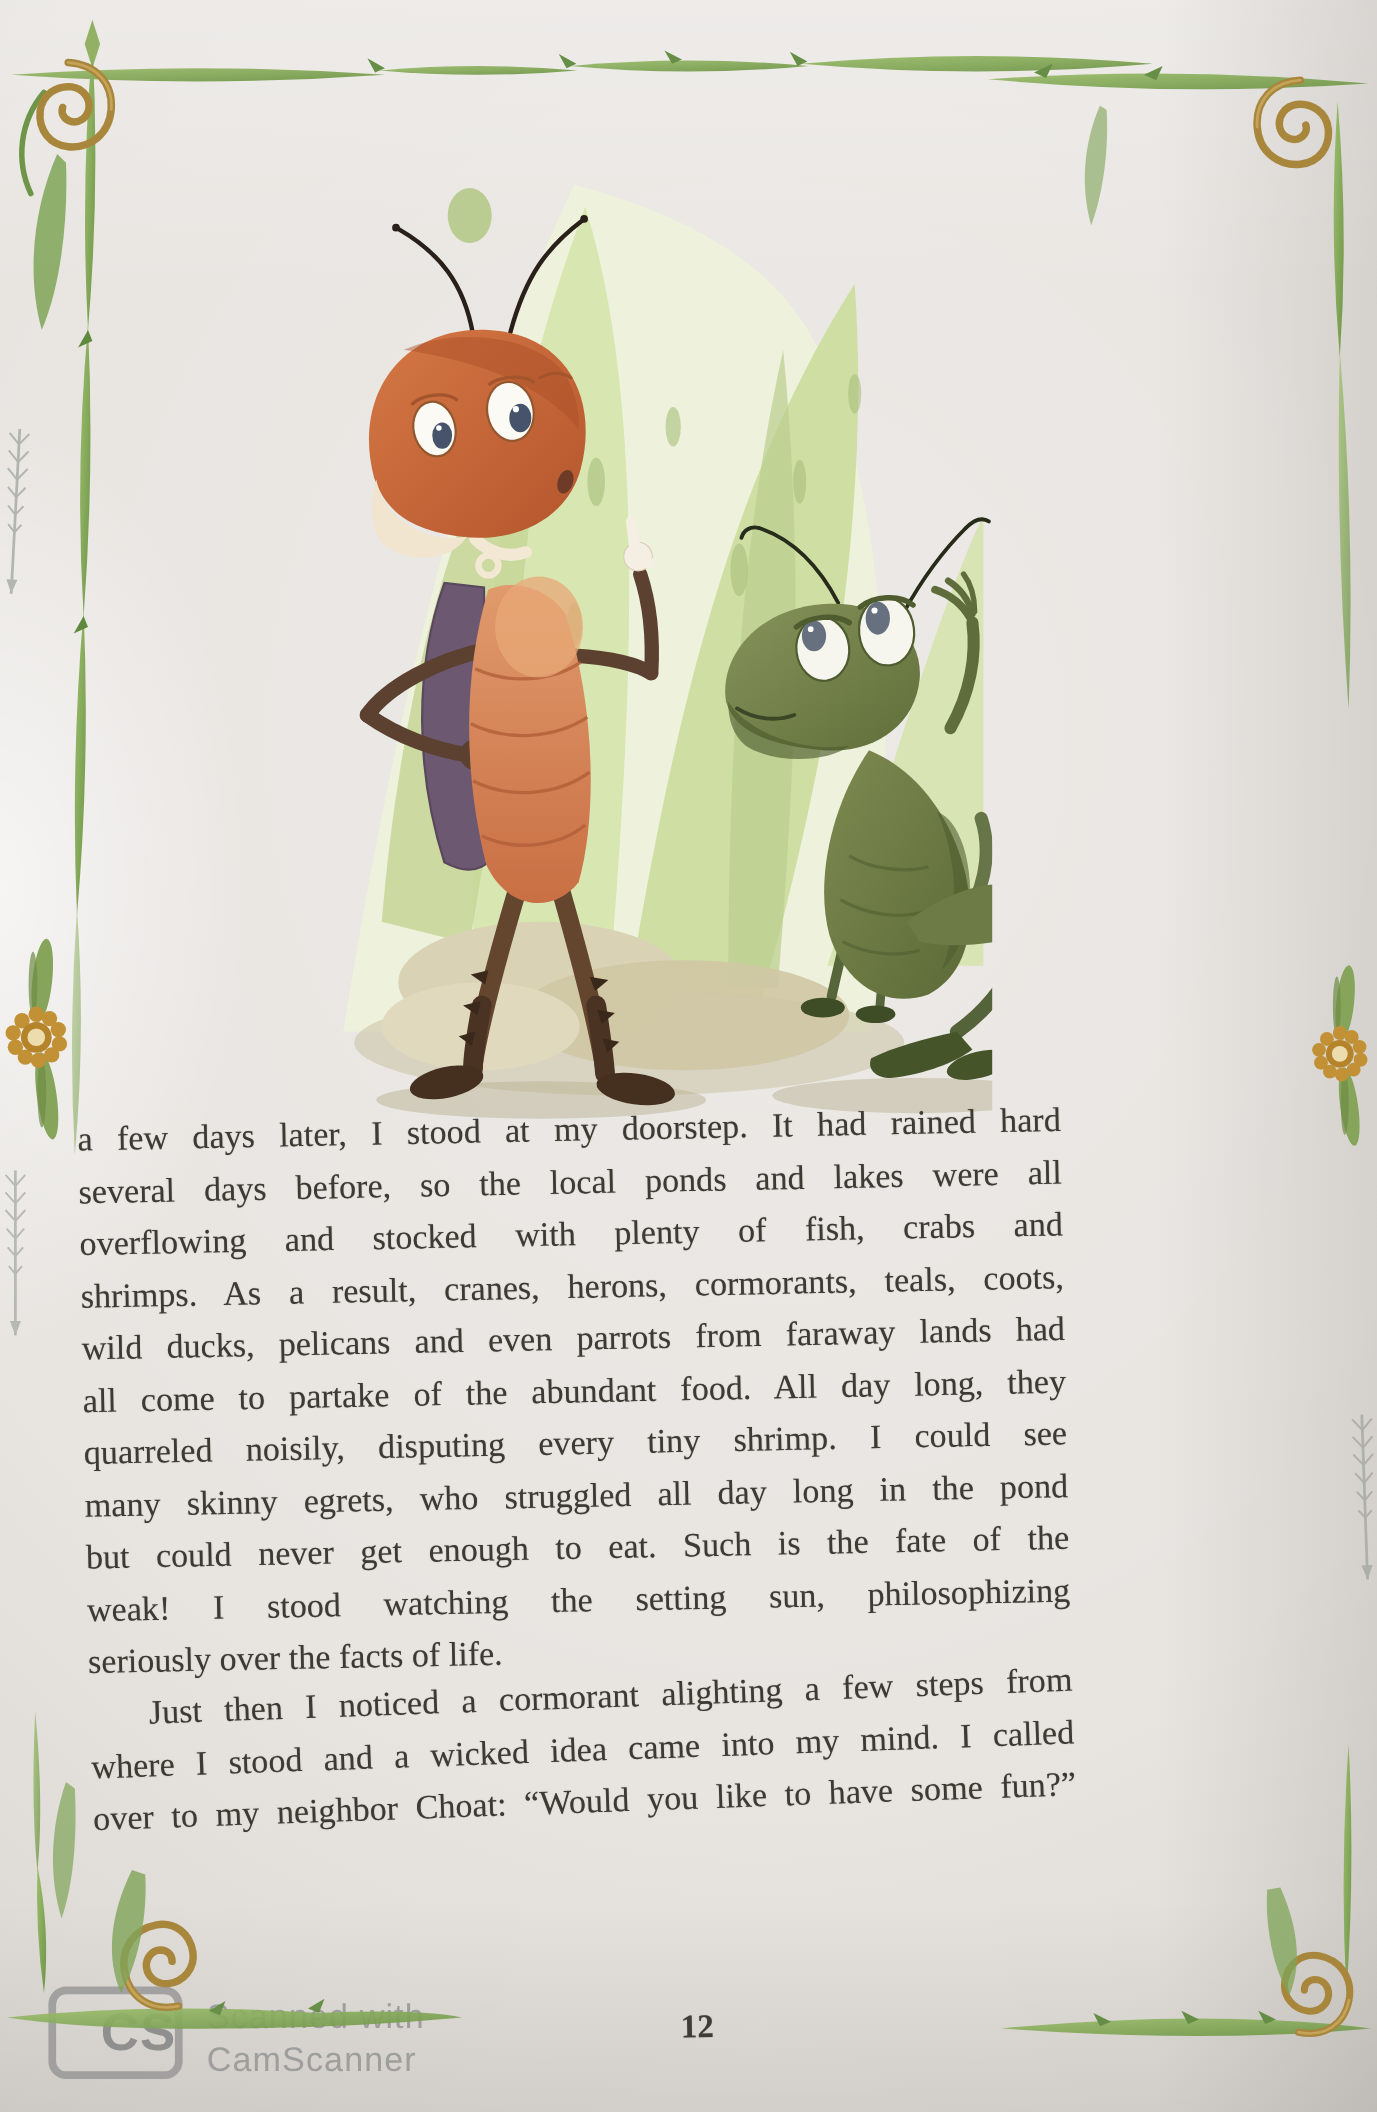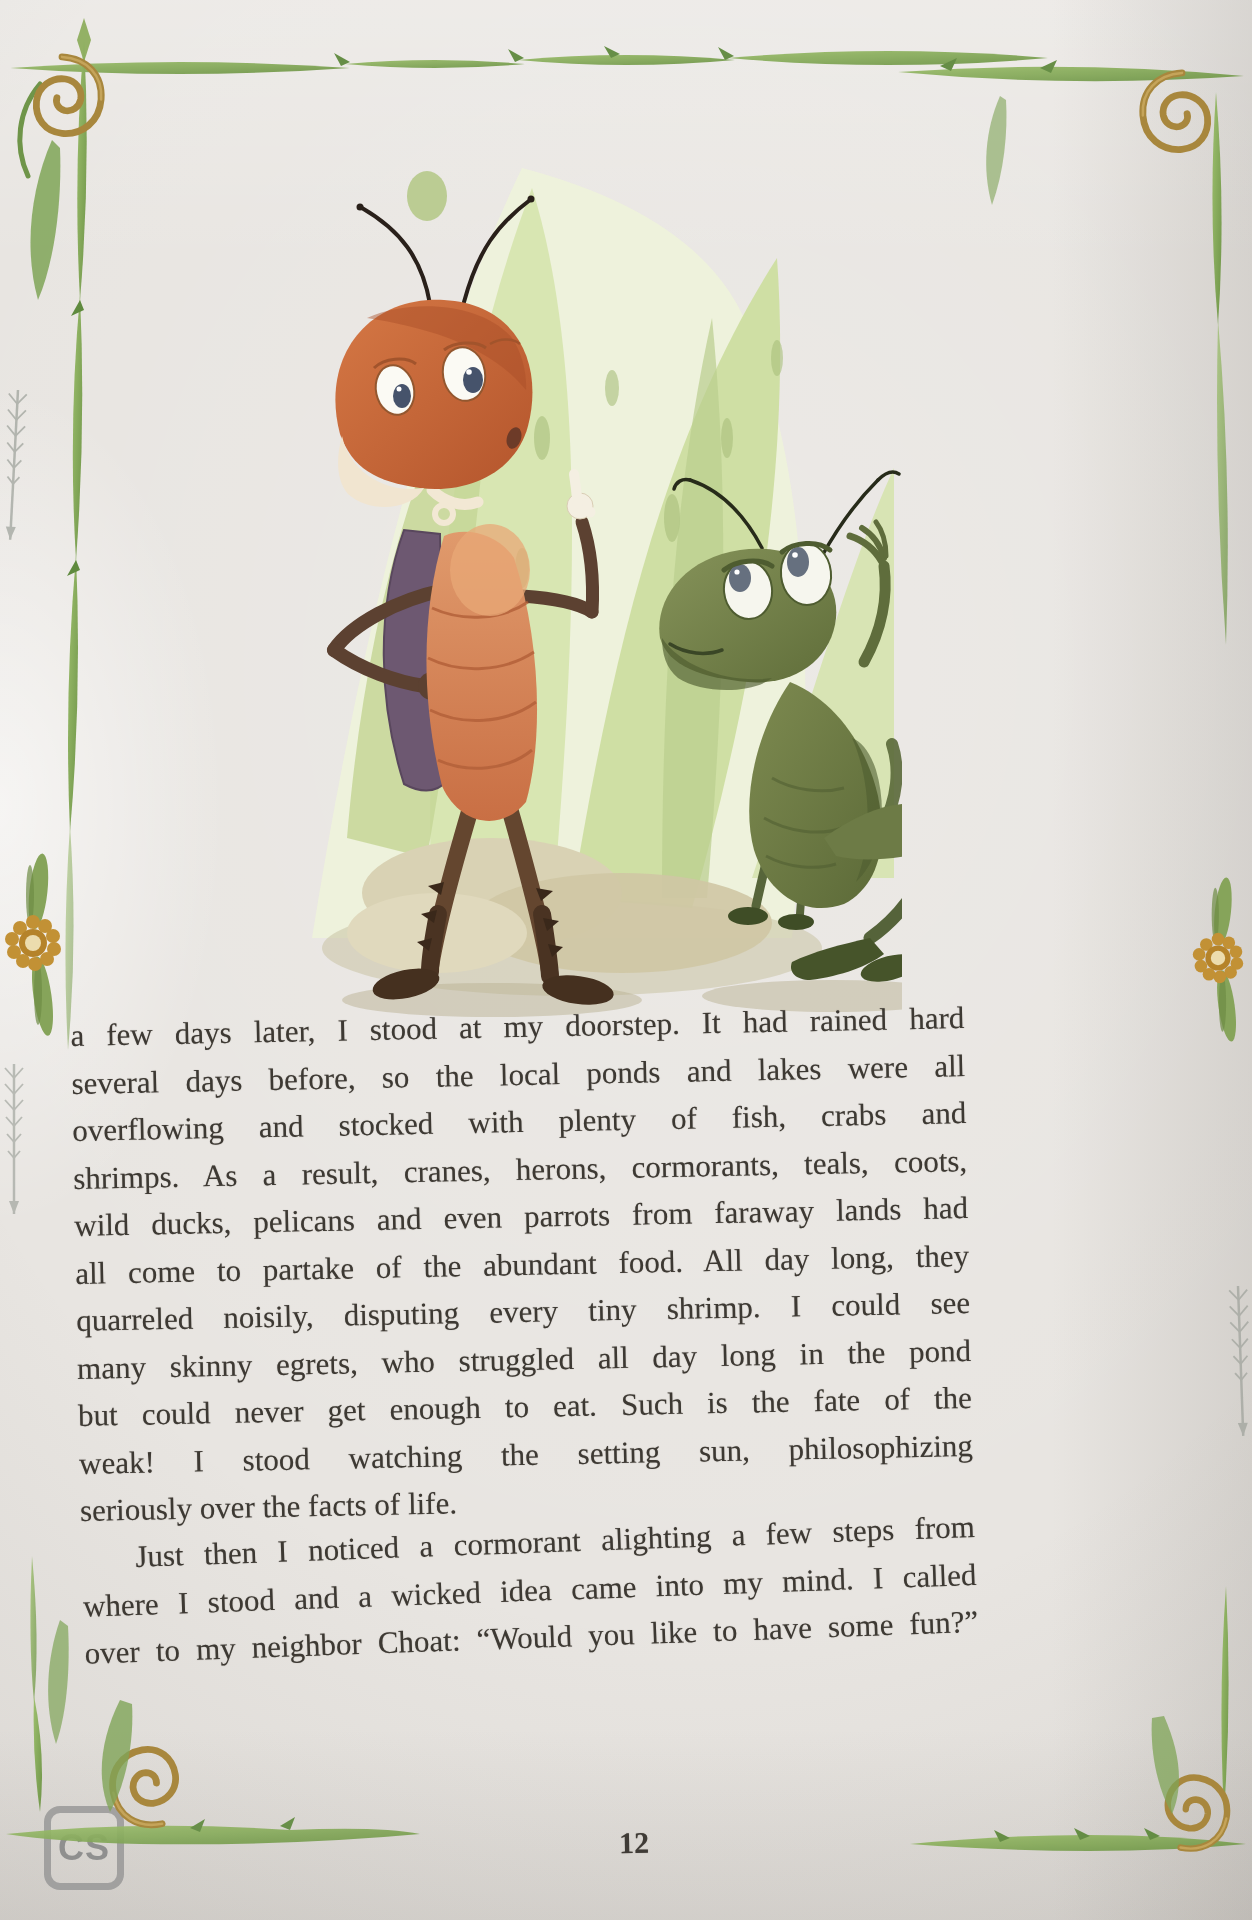--- a/index.html
+++ b/index.html
@@ -49,22 +49,23 @@
   }
 
   
   .watermark{
     position:absolute;left:44px;top:1806px;display:flex;align-items:flex-start;gap:22px;
     font-family:"Liberation Sans", sans-serif;
   }
   .cs-badge{
     width:66px;height:70px;border:7px solid rgba(148,148,148,.8);border-radius:16px;
     display:flex;align-items:center;justify-content:center;
-    color:rgba(135,135,135,.9);font-weight:bold;font-size:36px;letter-spacing:1px;
+    color:rgba(135,135,135,.9);font-weight:bold;font-size:48px;letter-spacing:1px;
     background:rgba(255,255,255,.05);
+    padding-left:42px;
   }
   .wm-text{color:rgba(150,150,150,.88);font-size:31px;line-height:39px;letter-spacing:1px;padding-top:8px;}
 
   svg{display:block;}
   .illustration{position:absolute;left:192px;top:138px;pointer-events:none;}
   .border-art{position:absolute;left:0;top:0;pointer-events:none;}
 </style>
 </head>
 <body>
 
@@ -250,20 +251,24 @@
     <div class="line indent">Just then I noticed a cormorant alighting a few steps from</div>
     <div class="line">where I stood and a wicked idea came into my mind. I called</div>
     <div class="line">over to my neighbor Choat: “Would you like to have some fun?”</div>
   </div>
 </div>
 
 <div class="page-number">12</div>
 
 <div class="watermark">
   <div class="cs-badge">CS</div>
+  <div class="wm-text">
+    <div>Scanned with</div>
+    <div>CamScanner</div>
+  </div>
 </div>
 
 <svg class="border-art" width="1252" height="1920" viewBox="0 0 1252 1920">
   <defs>
     <linearGradient id="vineG" x1="0" y1="0" x2="1" y2="1">
       <stop offset="0" stop-color="#9dbf6d"></stop>
         <stop offset="1" stop-color="#6f9549"></stop>
     </linearGradient>
     <g id="scroll">
       <path d="M 0 -46 C 30 -44 48 -24 46 4 C 44 30 24 46 0 44 C -20 42 -32 26 -30 6 C -28 -12 -12 -22 4 -20 C 16 -18 24 -8 22 4 C 20 13 12 19 3 17 C -4 15 -8 9 -6 2" fill="none" stroke="#a8873d" stroke-width="8" stroke-linecap="round"></path>

